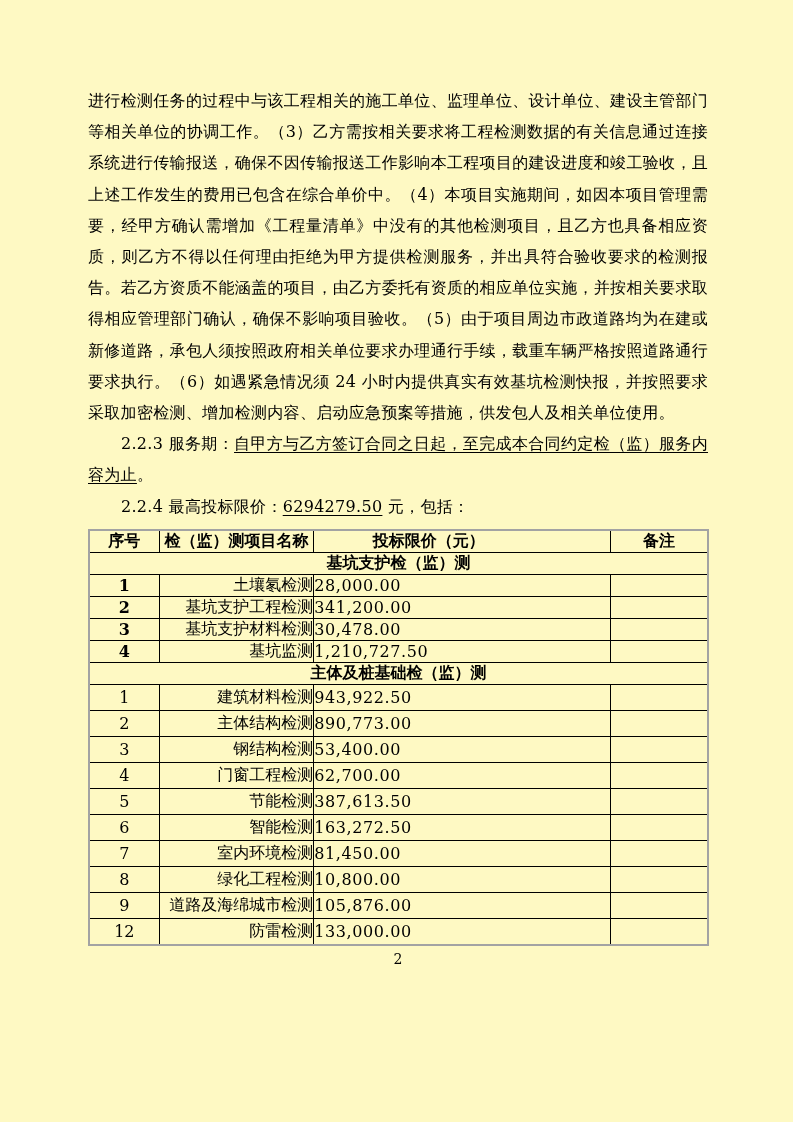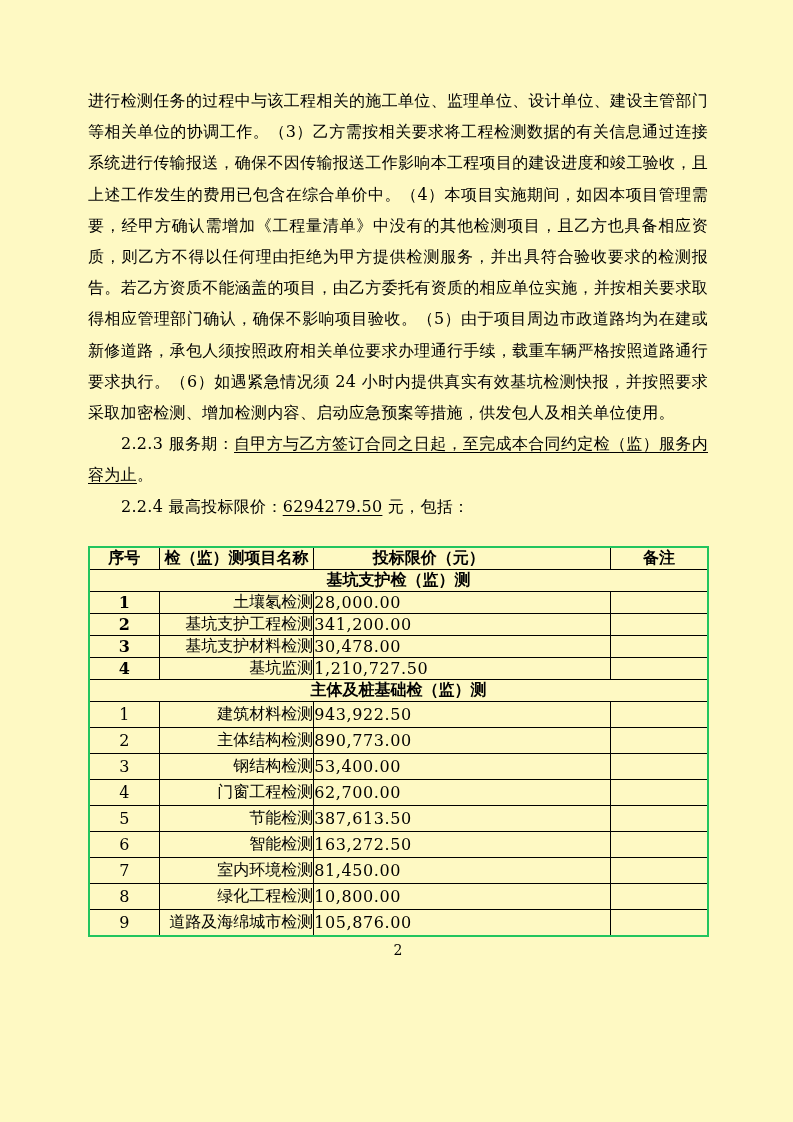--- a/index.html
+++ b/index.html
@@ -33,22 +33,22 @@
   }
   p.indent { text-indent: 33px; }
   .u {
     text-decoration: underline;
     text-underline-offset: 3px;
     text-decoration-thickness: 1px;
   }
   table.price-table {
     border-collapse: collapse;
     width: 621px;
-    margin-top: 24px;
-    border: 2px solid #22c55e;
+    margin-top: 7px;
+    border: 2px solid #a3a3a3;
     table-layout: fixed;
   }
   .price-table th, .price-table td {
     border: 1px solid #000000;
     font-size: 16px;
     vertical-align: middle;
     padding: 0;
     overflow: hidden;
     white-space: nowrap;
   }
@@ -189,19 +189,25 @@
             <td class="cell-name">绿化工程检测</td>
             <td class="cell-price">10,800.00</td>
             <td class="cell-note"></td>
           </tr>
           <tr class="item-row s2">
             <td class="cell-no">9</td>
             <td class="cell-name">道路及海绵城市检测</td>
             <td class="cell-price">105,876.00</td>
             <td class="cell-note"></td>
           </tr>
+          <tr class="item-row s2">
+            <td class="cell-no">12</td>
+            <td class="cell-name">防雷检测</td>
+            <td class="cell-price">133,000.00</td>
+            <td class="cell-note"></td>
+          </tr>
         </tbody>
     </table>
 
     <div class="page-num">2</div>
 
   </div>
 </div>
 
 </body></html>

